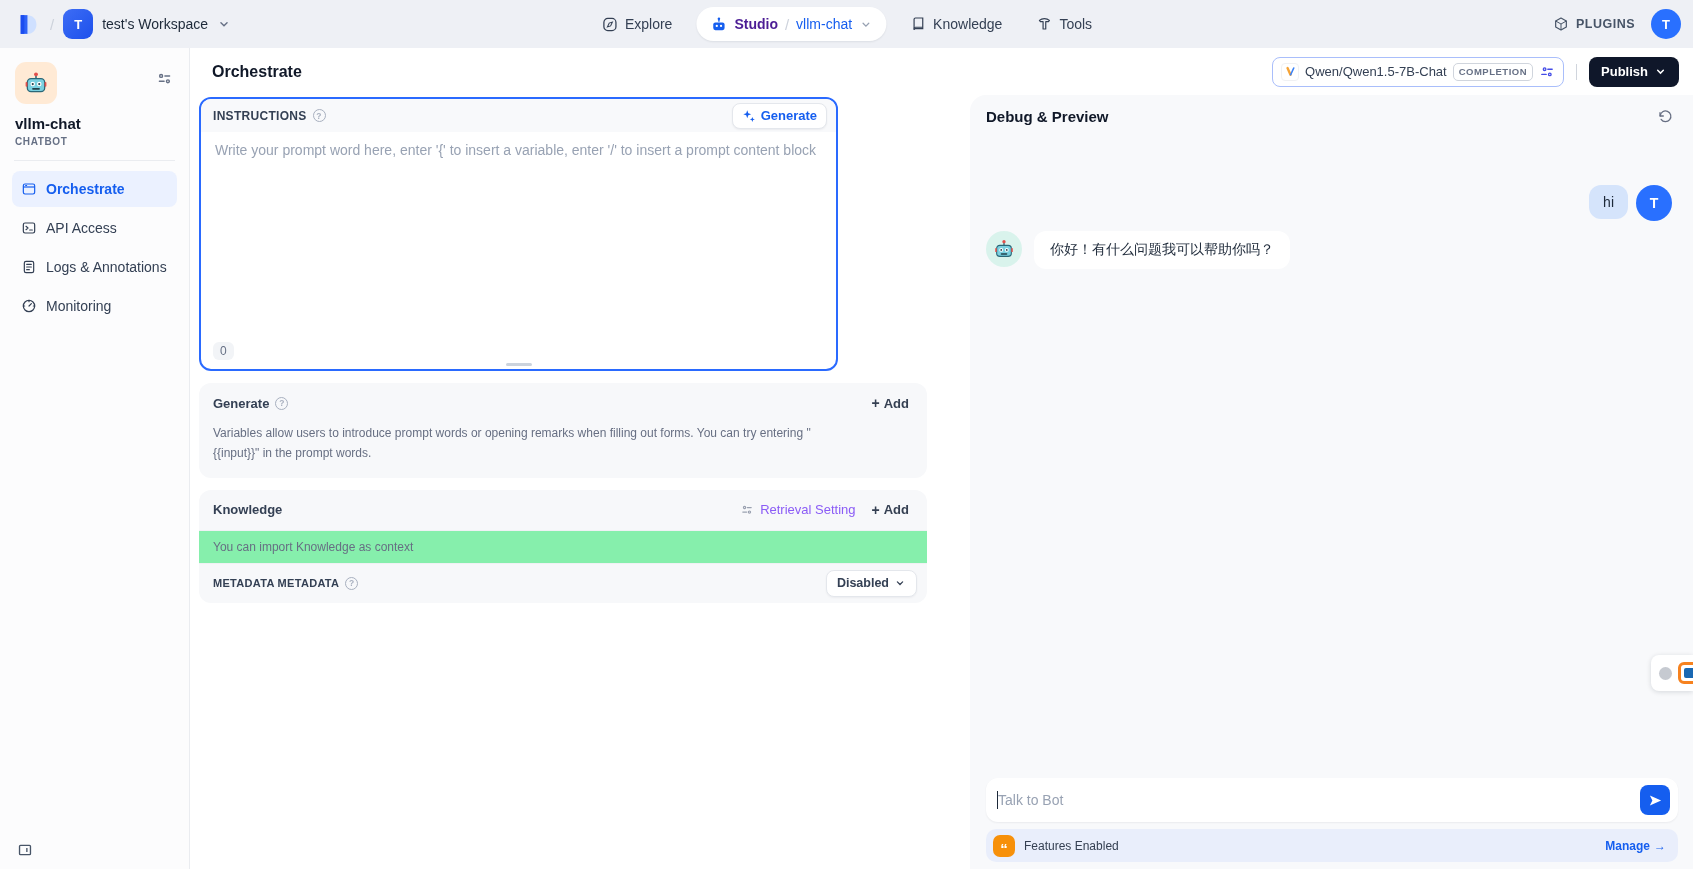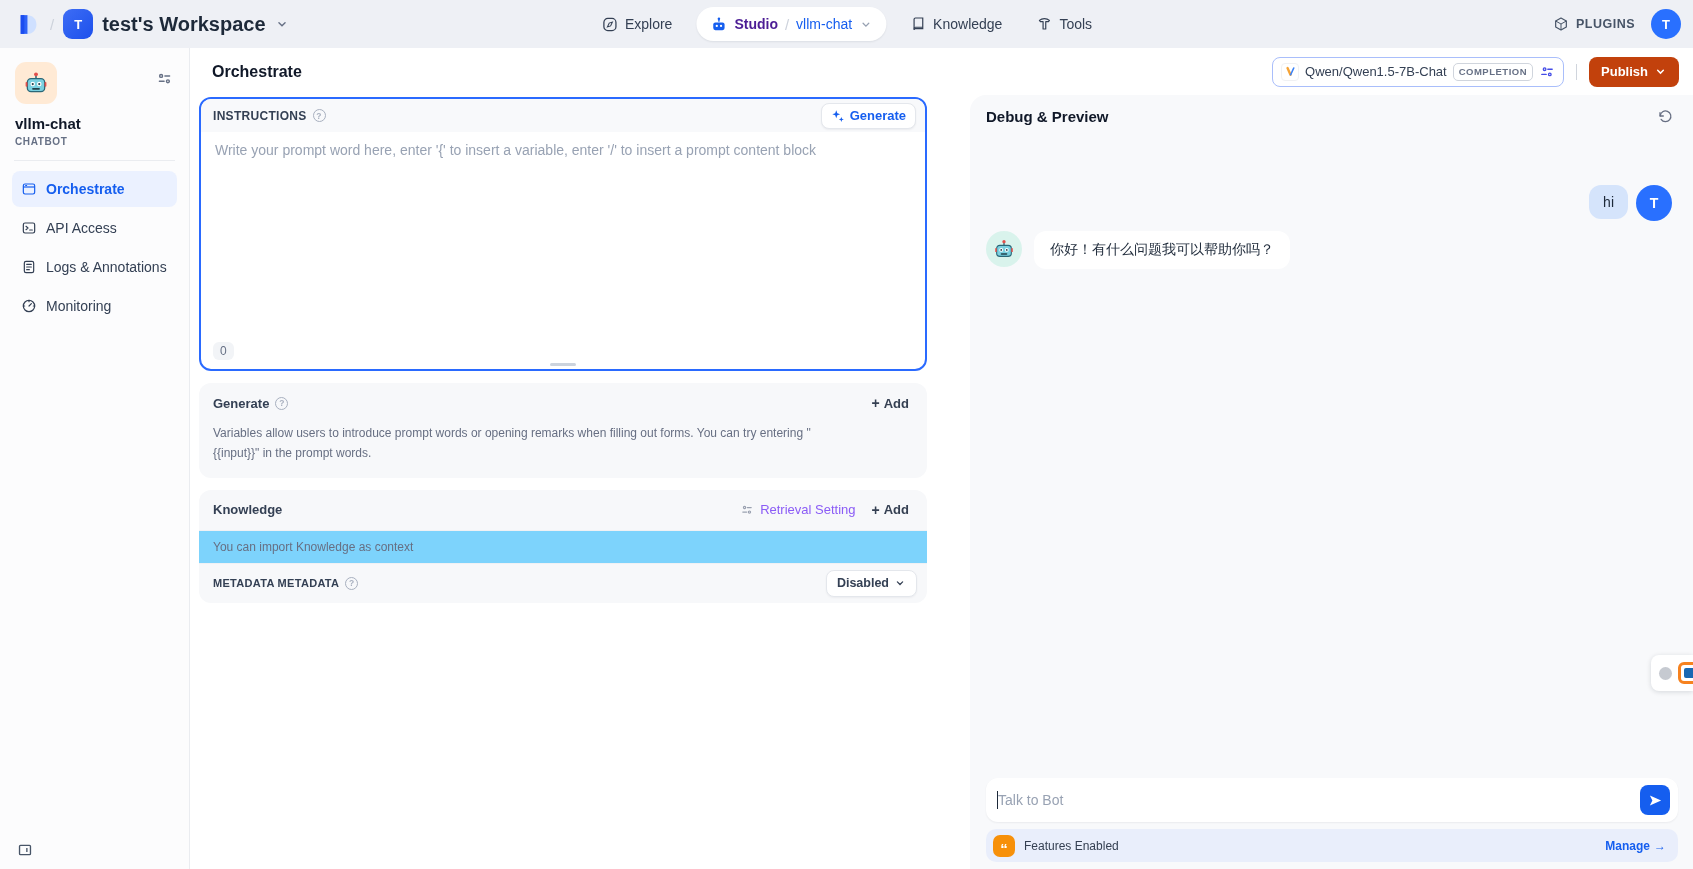--- a/index.html
+++ b/index.html
@@ -11,21 +11,21 @@
     overflow:hidden;
     color:#1d2939;
   }
   svg { display:block; }
 
   
   .topbar { height:48px; display:flex; align-items:center; justify-content:space-between; padding:0 12px 0 16px; position:relative; }
   .tb-left { display:flex; align-items:center; gap:9px; }
   .slash { color:#cdd2dc; font-size:15px; font-weight:400; }
   .ws-avatar { width:30px; height:30px; border-radius:9px; background:linear-gradient(135deg,#3d6df5,#1d50ec); color:#fff; display:flex; align-items:center; justify-content:center; font-size:13px; font-weight:700; }
-  .ws-name { font-size:20px; font-weight:700; color:#1d2939; }
+  .ws-name { font-size:14px; font-weight:400; color:#1d2939; }
   .tb-center { position:absolute; left:50%; top:0; height:48px; transform:translateX(-50%); display:flex; align-items:center; gap:14px; }
   .nav-item { display:flex; align-items:center; gap:7px; padding:0 10px; height:34px; font-size:14px; font-weight:500; color:#344054; border-radius:17px; cursor:pointer; }
   .nav-pill { background:#fff; border-radius:18px; height:34px; display:flex; align-items:center; gap:7px; padding:0 14px; box-shadow:0 1px 2px rgba(16,24,40,.08); cursor:pointer; }
   .nav-pill .studio-label { color:#4c1d95; font-weight:700; font-size:14px; }
   .nav-pill .app-label { color:#155eef; font-weight:500; font-size:14px; }
   .tb-right { display:flex; align-items:center; gap:16px; }
   .plugins { display:flex; align-items:center; gap:7px; font-size:12.5px; font-weight:600; letter-spacing:.5px; color:#475467; cursor:pointer; }
   .user-avatar { width:30px; height:30px; border-radius:50%; background:#2970ff; color:#fff; font-size:13px; font-weight:600; display:flex; align-items:center; justify-content:center; cursor:pointer; }
 
   
@@ -47,46 +47,46 @@
   
   .main { flex:1; position:relative; background:#fff; }
   .main-header { height:47px; display:flex; align-items:center; justify-content:space-between; padding:0 14px 0 22px; }
   .main-title { font-size:16px; font-weight:700; color:#101828; }
   .header-right { display:flex; align-items:center; gap:9px; }
   .model-pill { display:flex; align-items:center; gap:6px; height:30px; border:1px solid #a9befb; border-radius:8px; background:#fff; padding:0 8px; cursor:pointer; }
   .vllm-logo { width:18px; height:18px; border-radius:4px; background:#fff; border:1px solid #f0f1f3; display:flex; align-items:center; justify-content:center; }
   .model-name { font-size:13px; font-weight:500; color:#344054; }
   .mode-badge { font-size:9.5px; font-weight:600; color:#667085; letter-spacing:.5px; border:1px solid #d0d5dd; border-radius:5px; padding:2.5px 5px; }
   .v-divider { width:1px; height:16px; background:#d0d5dd; margin:0 3px; }
-  .publish-btn { display:flex; align-items:center; gap:6px; background:#c2410c; color:#fff; height:30px; border-radius:8px; padding:0 12px; font-size:13px; font-weight:600; cursor:pointer; border:none; }
+  .publish-btn { display:flex; align-items:center; gap:6px; background:#0f172a; color:#fff; height:30px; border-radius:8px; padding:0 12px; font-size:13px; font-weight:600; cursor:pointer; border:none; }
 
   .content-row { position:absolute; top:47px; left:0; right:0; bottom:0; display:flex; }
   .config-col { width:749px; flex-shrink:0; padding-left:9px; }
 
   
-  .instructions-card { width:728px; height:274px; margin-top:2px; border:2px solid #2a6aff; border-radius:12px; background:#fff; position:relative; }
+  .instructions-card { width:639px; height:274px; margin-top:2px; border:2px solid #2a6aff; border-radius:12px; background:#fff; position:relative; }
   .inst-header { height:33px; display:flex; align-items:center; justify-content:space-between; padding:0 9px 0 12px; background:#f8f9fb; border-radius:10px 10px 0 0; }
   .inst-title { display:flex; align-items:center; gap:6px; font-size:12px; font-weight:700; color:#344054; letter-spacing:.3px; }
   .help-icon { width:13px; height:13px; border-radius:50%; border:1.3px solid #a8b0bf; color:#a8b0bf; font-size:8.5px; font-weight:700; display:flex; align-items:center; justify-content:center; }
   .generate-btn { display:flex; align-items:center; gap:5px; background:#fff; border:1px solid #e4e7ec; box-shadow:0 1px 2px rgba(16,24,40,.06); border-radius:8px; height:26px; padding:0 9px; color:#155eef; font-size:13px; font-weight:600; cursor:pointer; }
   .inst-textarea { display:block; width:100%; height:195px; border:none; outline:none; resize:none; background:transparent; padding:10px 14px; font-family:"Liberation Sans",sans-serif; font-size:14px; color:#1d2939; }
   .inst-textarea::placeholder { color:#98a2b3; }
   .char-badge { position:absolute; left:12px; bottom:9px; background:#f2f4f7; border-radius:6px; padding:2px 7px; font-size:12px; color:#667085; }
   .resize-handle { position:absolute; bottom:3px; left:50%; transform:translateX(-50%); width:26px; height:3px; border-radius:2px; background:#ccd3dd; cursor:ns-resize; }
 
   
   .section-card { width:728px; background:#f7f8fa; border-radius:12px; margin-top:12px; overflow:hidden; }
   .sec-header { height:40px; display:flex; align-items:center; justify-content:space-between; padding:0 12px 0 14px; }
   .sec-title { display:flex; align-items:center; gap:6px; font-size:13px; font-weight:700; color:#344054; }
   .sec-actions { display:flex; align-items:center; gap:10px; }
   .add-btn { display:flex; align-items:center; gap:4px; font-size:13px; font-weight:600; color:#354052; cursor:pointer; padding:3px 6px; border-radius:6px; }
   .plus-glyph { font-size:14px; font-weight:600; line-height:1; }
   .sec-desc { padding:1px 80px 14px 14px; font-size:12px; line-height:1.65; color:#676f83; }
   .retrieval { display:flex; align-items:center; gap:6px; font-size:13px; font-weight:500; color:#8b5cf6; cursor:pointer; }
-  .k-body { height:34px; display:flex; align-items:center; padding:0 14px; font-size:12px; color:#676f83; background:#7dd3fc; border-top:1px solid #f0f1f4; border-bottom:1px solid #f0f1f4; }
+  .k-body { height:34px; display:flex; align-items:center; padding:0 14px; font-size:12px; color:#676f83; background:#86efac; border-top:1px solid #f0f1f4; border-bottom:1px solid #f0f1f4; }
   .metadata-row { height:39px; display:flex; align-items:center; justify-content:space-between; padding:0 10px 0 14px; }
   .metadata-title { display:flex; align-items:center; gap:6px; font-size:11px; font-weight:700; color:#344054; letter-spacing:.3px; }
   .disabled-btn { display:flex; align-items:center; gap:5px; background:#fff; border:1px solid #e4e7ec; border-radius:8px; height:27px; padding:0 10px; font-size:12.5px; font-weight:600; color:#344054; box-shadow:0 1px 2px rgba(16,24,40,.05); cursor:pointer; }
 
   
   .debug-panel { flex:1; margin-left:31px; background:#f8f9fb; border-top-left-radius:16px; display:flex; flex-direction:column; position:relative;gap:36px; }
   .debug-header { display:flex; align-items:center; justify-content:space-between; padding:13px 20px 4px 16px; }
   .debug-title { font-size:15px; font-weight:700; color:#101828; }
   .restart-btn { cursor:pointer; }
   .chat-area { flex:1; padding:6px 16px 0; overflow:hidden; }

